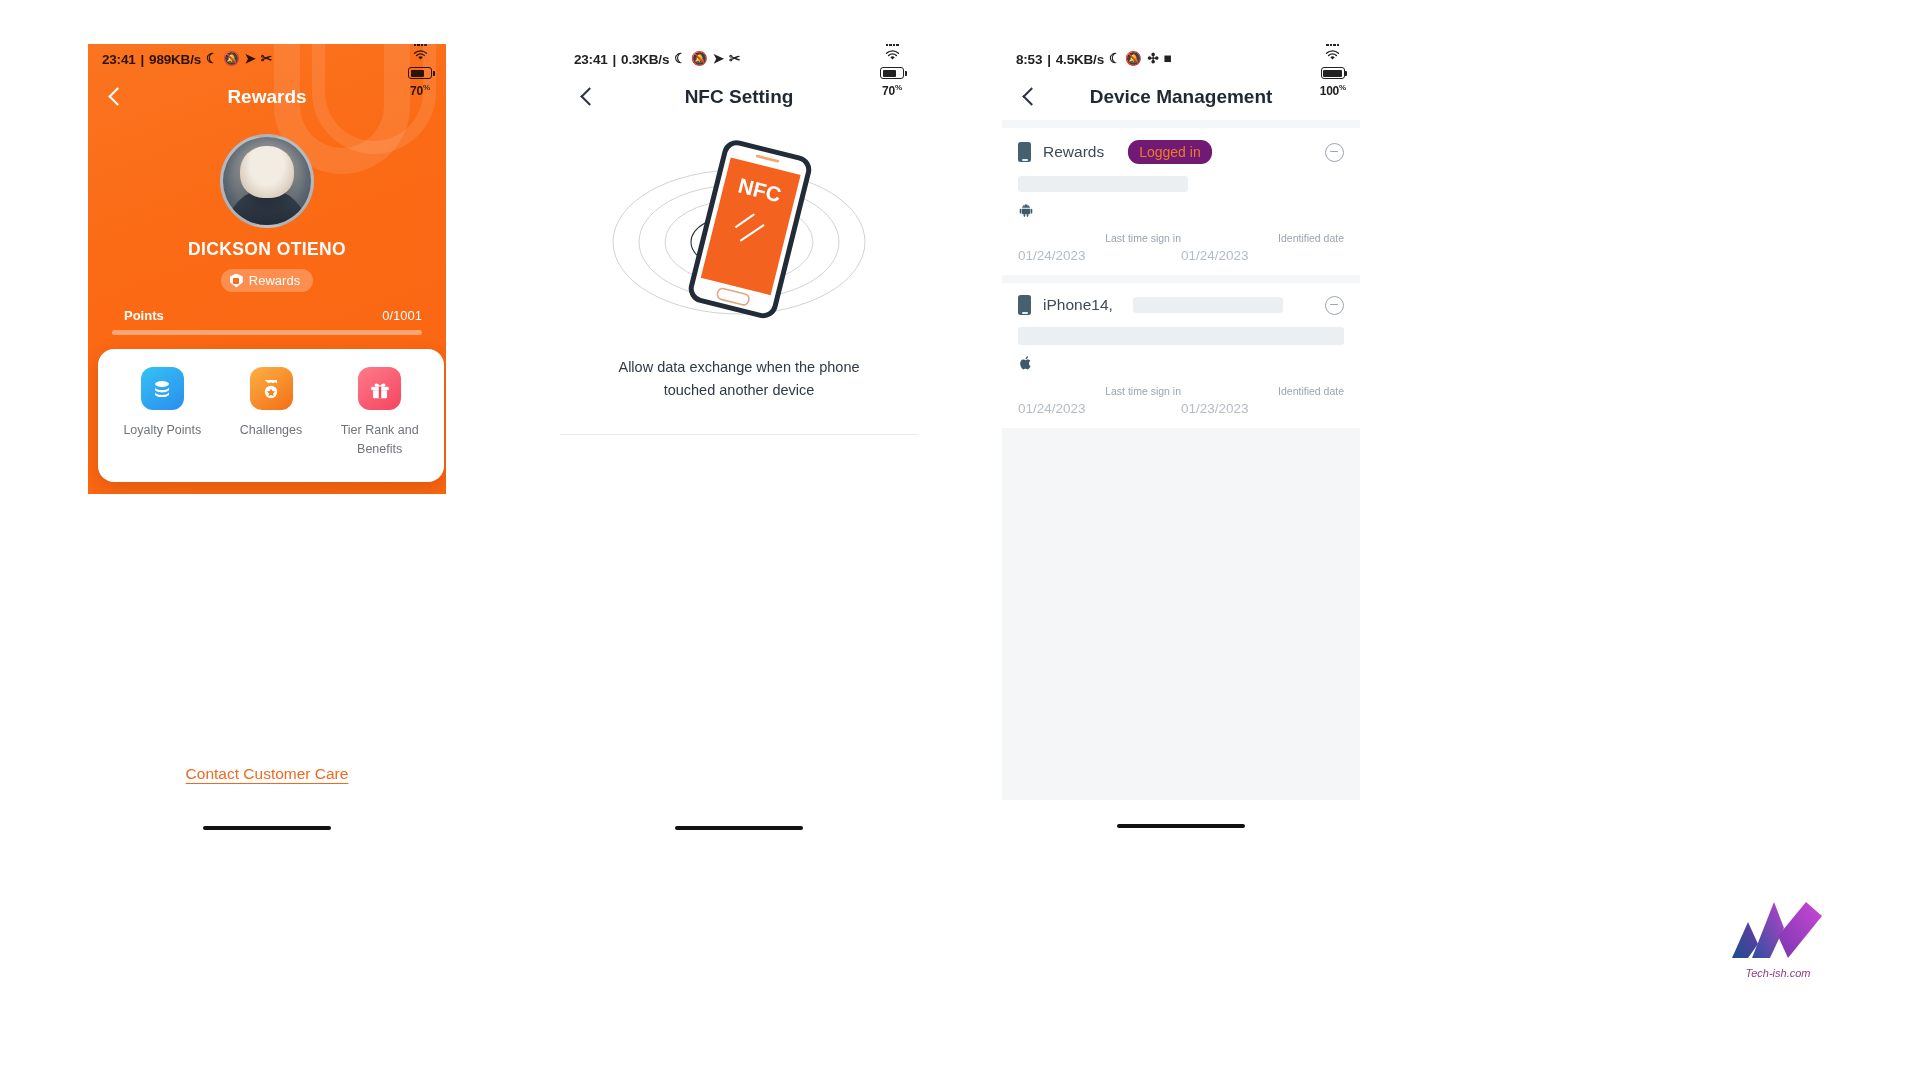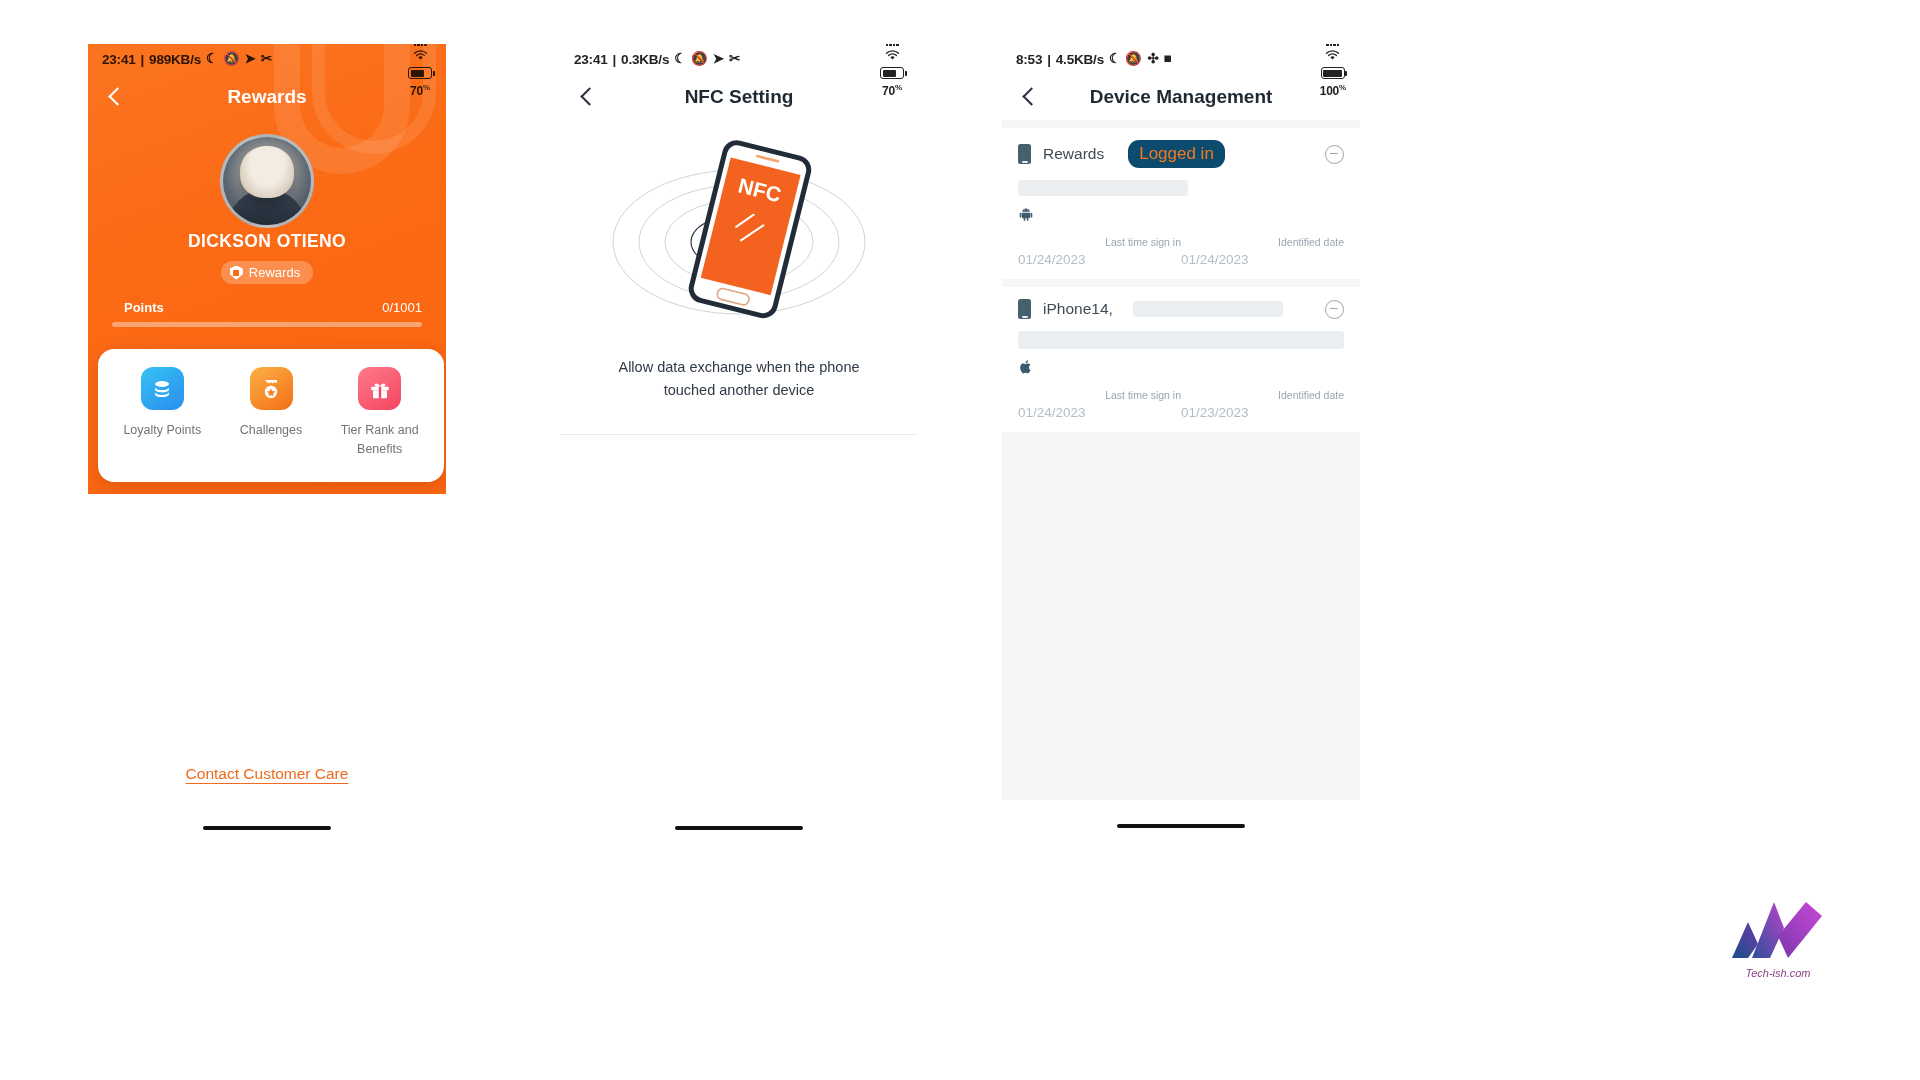--- a/index.html
+++ b/index.html
@@ -80,21 +80,21 @@
     width:54px; height:52px; border-radius:48% 48% 44% 44%;
     background: radial-gradient(ellipse at 50% 35%, #f3ece2 0 44%, #ded3c3 70%, #b8ab96 100%);
     box-shadow: 0 12px 16px -4px rgba(20,26,34,.55);
   }
   #p1 .avatar .body {
     position:absolute; left:50%; bottom:-4px; transform:translateX(-50%);
     width: 80px; height: 40px; border-radius: 40px 40px 0 0;
     background: linear-gradient(180deg,#3c4754,#212a35);
   }
   #p1 .uname {
-    text-align:center; margin-top: 3px;
+    text-align:center; margin-top: 11px;
     font-size: 17.5px; font-weight: bold; letter-spacing: .4px;
   }
   #p1 .tier {
     margin: 9px auto 0; width: max-content;
     display:flex; align-items:center; gap:6px;
     background: rgba(255,255,255,.26);
     border-radius: 13px; padding: 4px 13px 4px 9px;
     font-size: 13px;
   }
   #p1 .tier .shield {
@@ -181,22 +181,22 @@
   #p3 .dev-card { background:#fff; margin-bottom: 8px; padding: 0 0 12px; }
   #p3 .dev-head {
     display:flex; align-items:center; padding: 12px 16px 10px; gap: 12px;
   }
   #p3 .dev-ico { width: 13px; height: 20px; border-radius: 2.5px; background:#46606f;
                  position:relative; flex:none; }
   #p3 .dev-ico::after { content:""; position:absolute; left:3.5px; bottom:1.5px;
                         width:6px; height:1.5px; background:#e8edf0; border-radius:1px; }
   #p3 .dev-name { font-size: 15.5px; color:#3d4a57; }
   #p3 .badge {
-    margin-left: 12px; font-size: 17px; color:#f07a23;
-    background:#0c4a6e; border-radius: 11px; padding: 4px 11px;
+    margin-left: 12px; font-size: 14px; color:#f07a23;
+    background:#701a75; border-radius: 11px; padding: 4px 11px;
   }
   #p3 .remove {
     margin-left:auto; width: 19px; height: 19px; border-radius:50%;
     border: 1.6px solid #9aa5b1; position:relative; cursor:pointer; flex:none;
   }
   #p3 .remove::after {
     content:""; position:absolute; left: 3.5px; top: 7.2px;
     width: 8.5px; height: 1.6px; background:#9aa5b1; border-radius:1px;
   }
   #p3 .redact {

